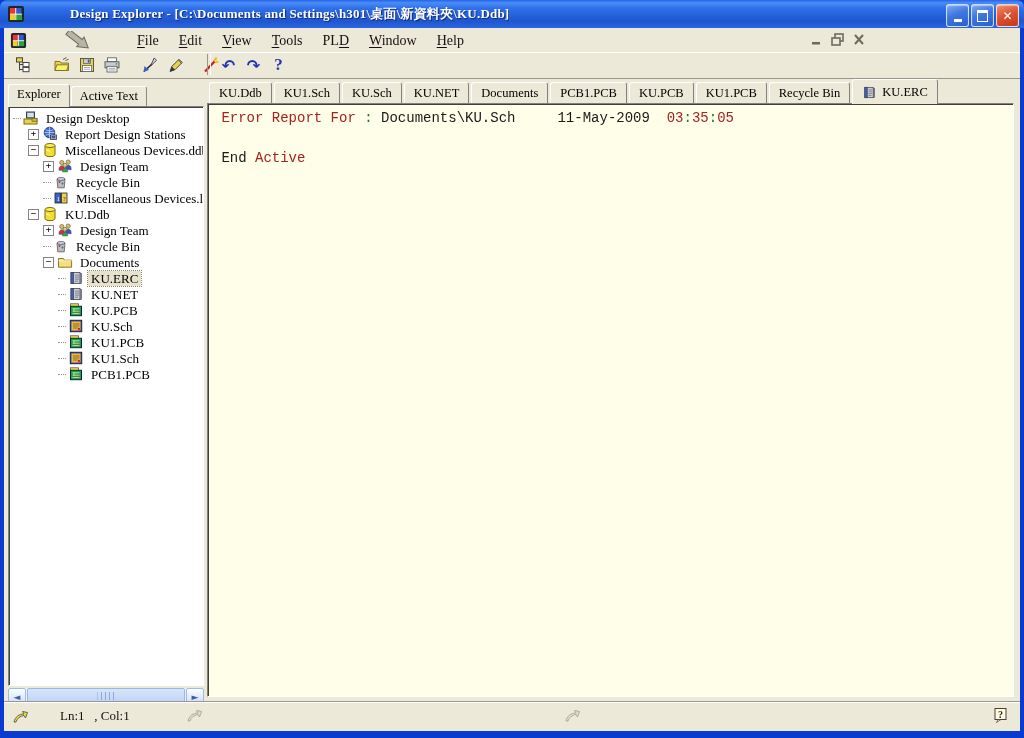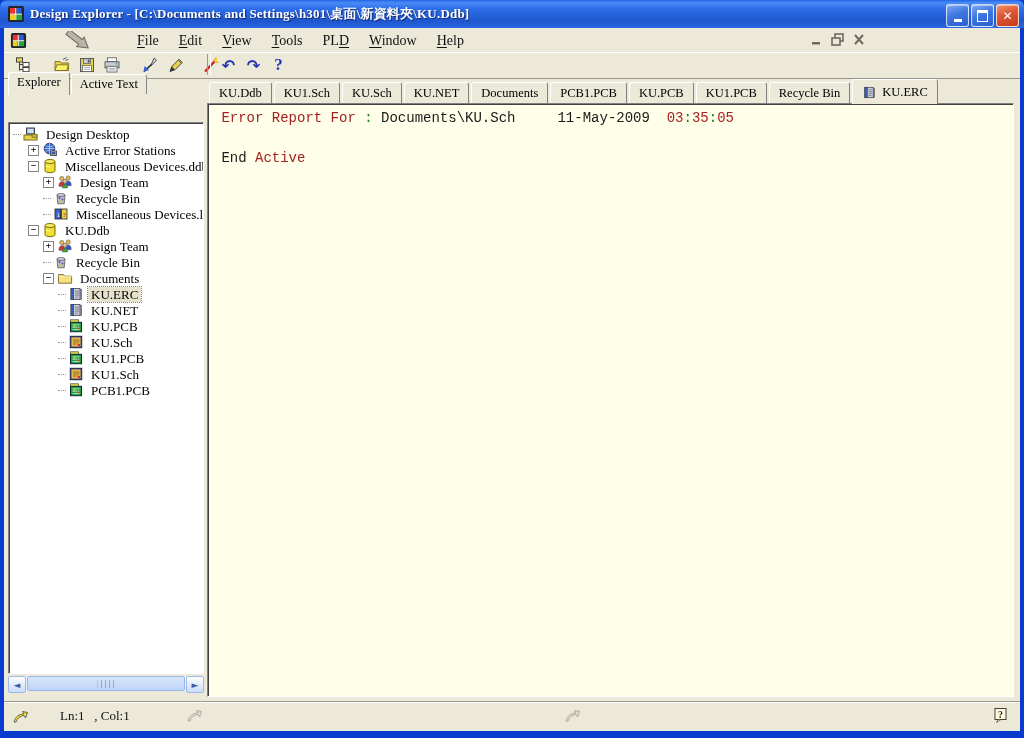--- a/index.html
+++ b/index.html
@@ -12,21 +12,21 @@
   
   .app-bg{position:absolute;left:4px;top:28px;width:1016px;height:702px;background:#ECE9D8;}
   .titlebar{
     position:absolute;left:0;top:0;width:1024px;height:28px;
     background:linear-gradient(180deg,#2563E8 0%,#4A8DF5 10%,#2E6FEA 30%,#1E56CE 75%,#2B67E2 100%);
     border-radius:7px 7px 0 0;display:flex;align-items:center;
   }
   .titlebar .app-icon{width:18px;height:18px;margin:0 5px 0 7px;flex:0 0 auto;}
   .titlebar .title-text{
     color:#fff;font-weight:bold;font-size:13px;letter-spacing:.2px;
-    text-shadow:1px 1px 1px rgba(0,0,40,.6);white-space:nowrap;overflow:hidden;
+    text-shadow:1px 1px 1px rgba(0,0,40,.6);white-space:nowrap;overflow:hidden;margin-left:40px;
   }
   .win-btns{position:absolute;right:5px;top:4px;display:flex;gap:2px;}
   .win-btn{
     width:21px;height:21px;border-radius:3px;border:1px solid rgba(255,255,255,.75);
     background:linear-gradient(160deg,#7FAAF2 0%,#3E77E0 45%,#2A5ED2 100%);
     box-shadow:inset 0 1px 1px rgba(255,255,255,.5);
     display:flex;align-items:center;justify-content:center;color:#fff;
     font:bold 12px "DejaVu Sans",sans-serif;cursor:default;
   }
   .win-btn.close{background:linear-gradient(160deg,#F0926E 0%,#DD5535 45%,#C23A18 100%);}
@@ -49,33 +49,33 @@
     border-bottom:1px solid #9A968A;box-shadow:0 1px 0 #fff inset;
   }
   .tb-group{position:absolute;top:1px;height:24px;display:flex;align-items:center;}
   #toolbar-group-1{left:6px;}
   #toolbar-group-2{left:212px;}
   .tb-sep{position:absolute;left:203px;top:2px;width:2px;height:21px;border-left:1px solid #9A968A;border-right:1px solid #fff;}
   .tool-btn{width:25px;height:22px;display:inline-flex;align-items:center;justify-content:center;cursor:default;}
   .tool-btn svg{width:18px;height:18px;}
   .tool-glyph{font:bold 16px "DejaVu Sans",sans-serif;color:#2233B4;}
   
-  .left-panel{position:absolute;left:8px;top:72px;width:196px;height:620px;}
+  .left-panel{position:absolute;left:8px;top:84px;width:196px;height:620px;}
   .panel-tabs{position:absolute;left:0;top:0;height:22px;display:flex;align-items:flex-end;}
   .panel-tab{
     background:#ECE9D8;border:1px solid #888;border-bottom:none;border-radius:3px 3px 0 0;
     border-left-color:#fff;border-top-color:#fff;
     font-size:12.5px;padding:2px 8px 2px 8px;height:15px;margin-right:1px;position:relative;cursor:default;
   }
   .panel-tab.active{height:18px;z-index:3;margin-bottom:-1px;}
   .tree-box{
     position:absolute;left:0;top:22px;right:0;bottom:18px;background:#fff;
     border-top:1px solid #808080;border-left:1px solid #808080;border-bottom:1px solid #fff;border-right:1px solid #fff;
     box-shadow:inset 1px 1px 0 #404040;
-    overflow:hidden;padding:3px 0 0 2px;margin-top:28px;
+    overflow:hidden;padding:3px 0 0 2px;
   }
   .tree-row{height:16px;display:flex;align-items:center;white-space:nowrap;font-size:13px;color:#000;}
   .tree-indent{flex:0 0 auto;}
   .expand-box{
     flex:0 0 auto;width:9px;height:9px;border:1px solid #848484;background:#fff;
     font:9px/7px "DejaVu Sans Mono",monospace;text-align:center;color:#000;margin-right:3px;cursor:default;
   }
   .tree-stub{flex:0 0 auto;width:8px;border-top:1px dotted #9a9a9a;margin-right:2px;}
   .tree-icon{flex:0 0 auto;width:16px;height:16px;margin-right:4px;}
   .tree-icon svg{width:16px;height:16px;}
@@ -283,21 +283,21 @@
       </div>
       <div class="tree-row">
         <span class="tree-indent" style="width: 17px;"></span>
         <span class="expand-box">+</span>
         <span class="tree-icon"><svg viewBox="0 0 16 16">
             <circle cx="7.5" cy="6.5" r="5.3" fill="#3A6BD6" stroke="#16224E" stroke-width="0.8"></circle>
             <path d="M2.5 6.5h10M7.5 1.2v10.6M3.5 3.6c2 1.5 6 1.5 8 0M3.5 9.4c2-1.5 6-1.5 8 0" stroke="#BFD4F2" stroke-width="0.8" fill="none"></path>
             <rect x="8.5" y="9" width="6" height="4.5" fill="#C9D4E0" stroke="#333" stroke-width="0.8"></rect>
             <rect x="9.5" y="10" width="4" height="2.5" fill="#3F57A0"></rect>
           </svg></span>
-        <span class="tree-label">Active Error Stations</span>
+        <span class="tree-label">Report Design Stations</span>
       </div>
       <div class="tree-row">
         <span class="tree-indent" style="width: 17px;"></span>
         <span class="expand-box">−</span>
         <span class="tree-icon"><svg viewBox="0 0 16 16">
             <path d="M3 3.5v9c0 1.4 2.3 2.1 5 2.1s5-.7 5-2.1v-9" fill="#F2DE30" stroke="#7A6A00" stroke-width="1"></path>
             <ellipse cx="8" cy="3.5" rx="5" ry="2" fill="#FBF06A" stroke="#7A6A00" stroke-width="1"></ellipse>
             <path d="M4.5 8c1 .7 2.3 1 3.3 1" stroke="#FFF9B0" stroke-width="1.2" fill="none" stroke-linecap="round"></path>
           </svg></span>
         <span class="tree-label">Miscellaneous Devices.ddb</span>

